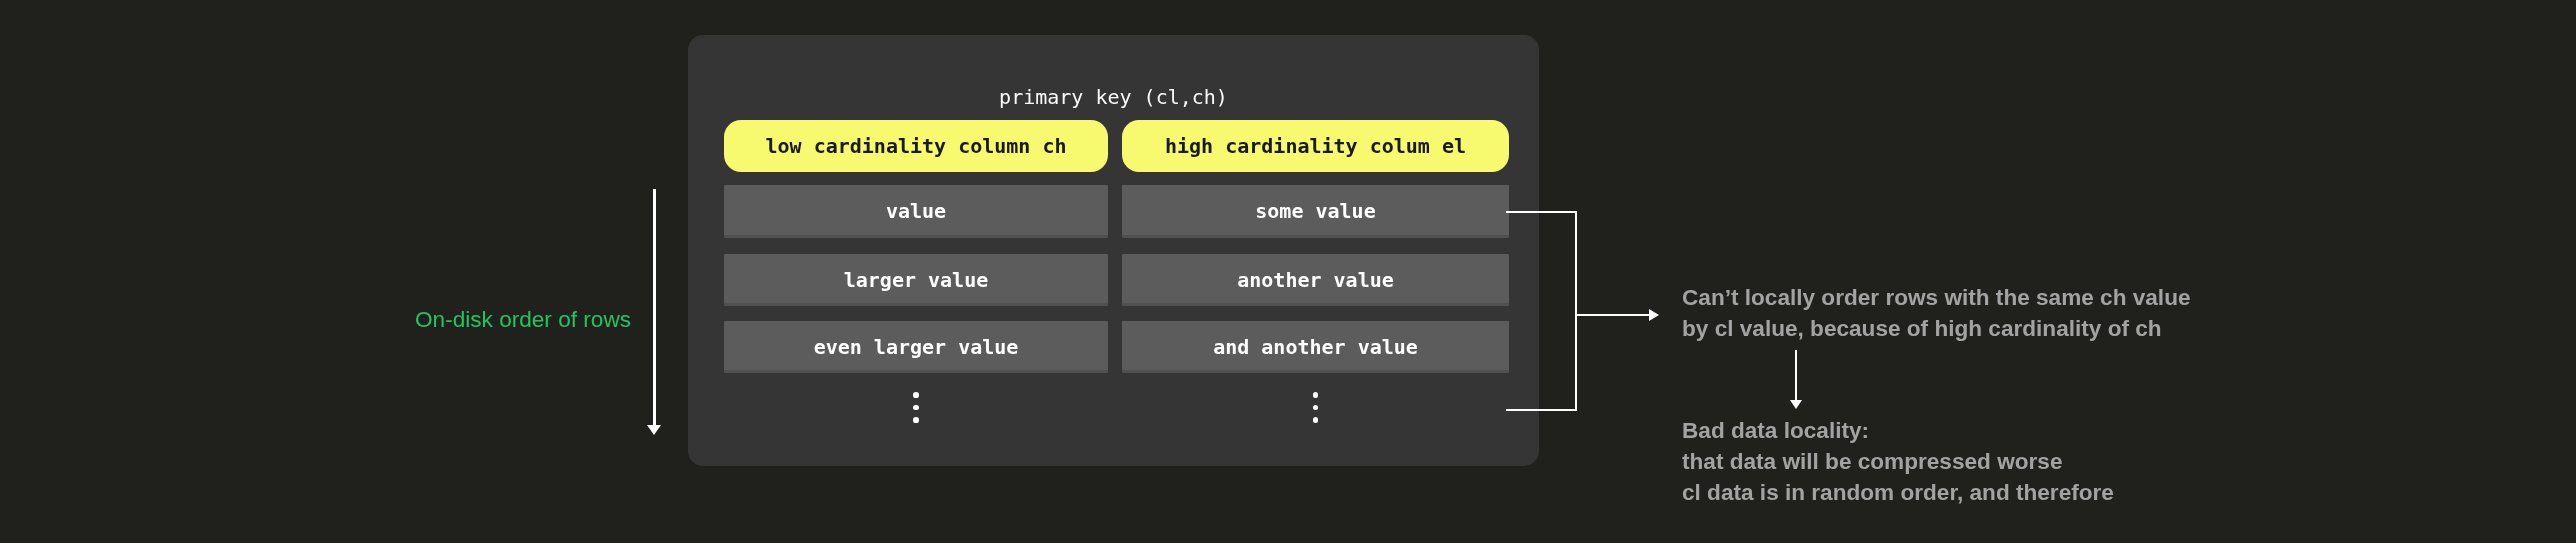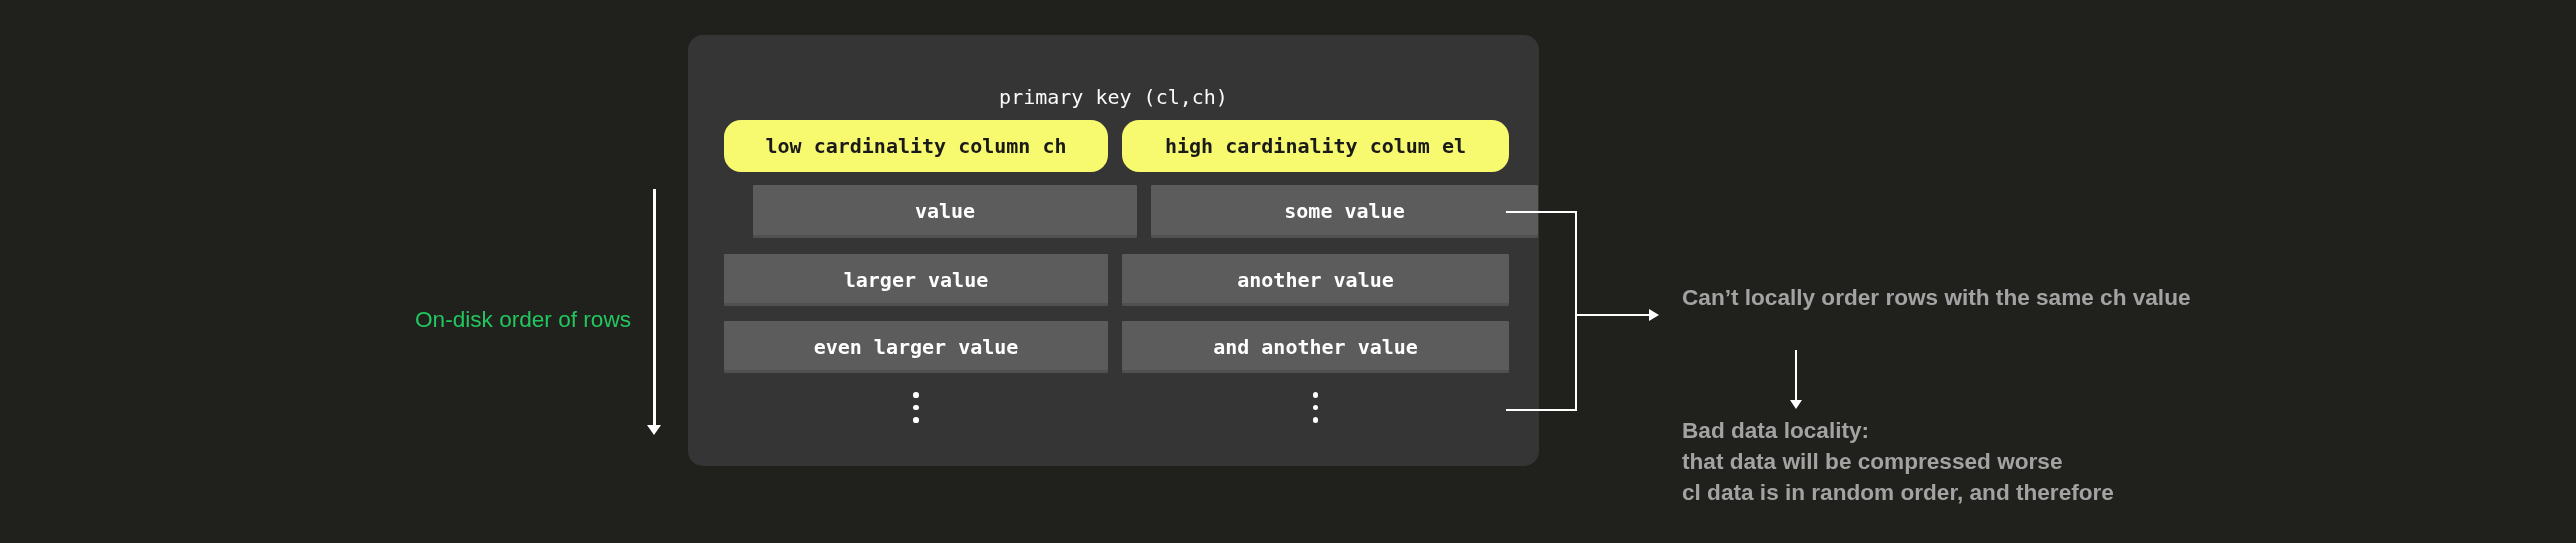--- a/index.html
+++ b/index.html
@@ -70,21 +70,21 @@
     border-radius: 1.3px;
     box-shadow: inset 0 -3.1px 0 rgba(0,0,0,0.12);
     line-height: 52px;
     text-align: center;
     font-family: "DejaVu Sans Mono", monospace;
     font-size: 20px;
     font-weight: 700;
     color: #ffffff;
     white-space: nowrap;
   }
-  .row-a { top: 150px; height: 53px; line-height: 53px; margin-left: 29px; }
+  .row-a { top: 150px; height: 53px; line-height: 53px; }
   .row-b { top: 219px; }
   .row-c { top: 286px; }
   .vdots {
     position: absolute;
     top: 357px;
     left: 0;
     width: 100%;
     text-align: center;
   }
   .vdots .dot {
@@ -184,20 +184,21 @@
   </div>
 
   <div class="line bracket-top"></div>
   <div class="line bracket-vert"></div>
   <div class="line bracket-bottom"></div>
   <div class="line note-arrow-shaft"></div>
   <div class="note-arrow-head"></div>
 
   <div class="note note-1">
     <div>Can’t locally order rows with the same ch value</div>
+    <div>by cl value, because of high cardinality of ch</div>
   </div>
 
   <div class="line arrow2-shaft"></div>
   <div class="arrow2-head"></div>
 
   <div class="note note-2">
     <div>Bad data locality:</div>
     <div>that data will be compressed worse</div>
     <div>cl data is in random order, and therefore</div>
   </div>

